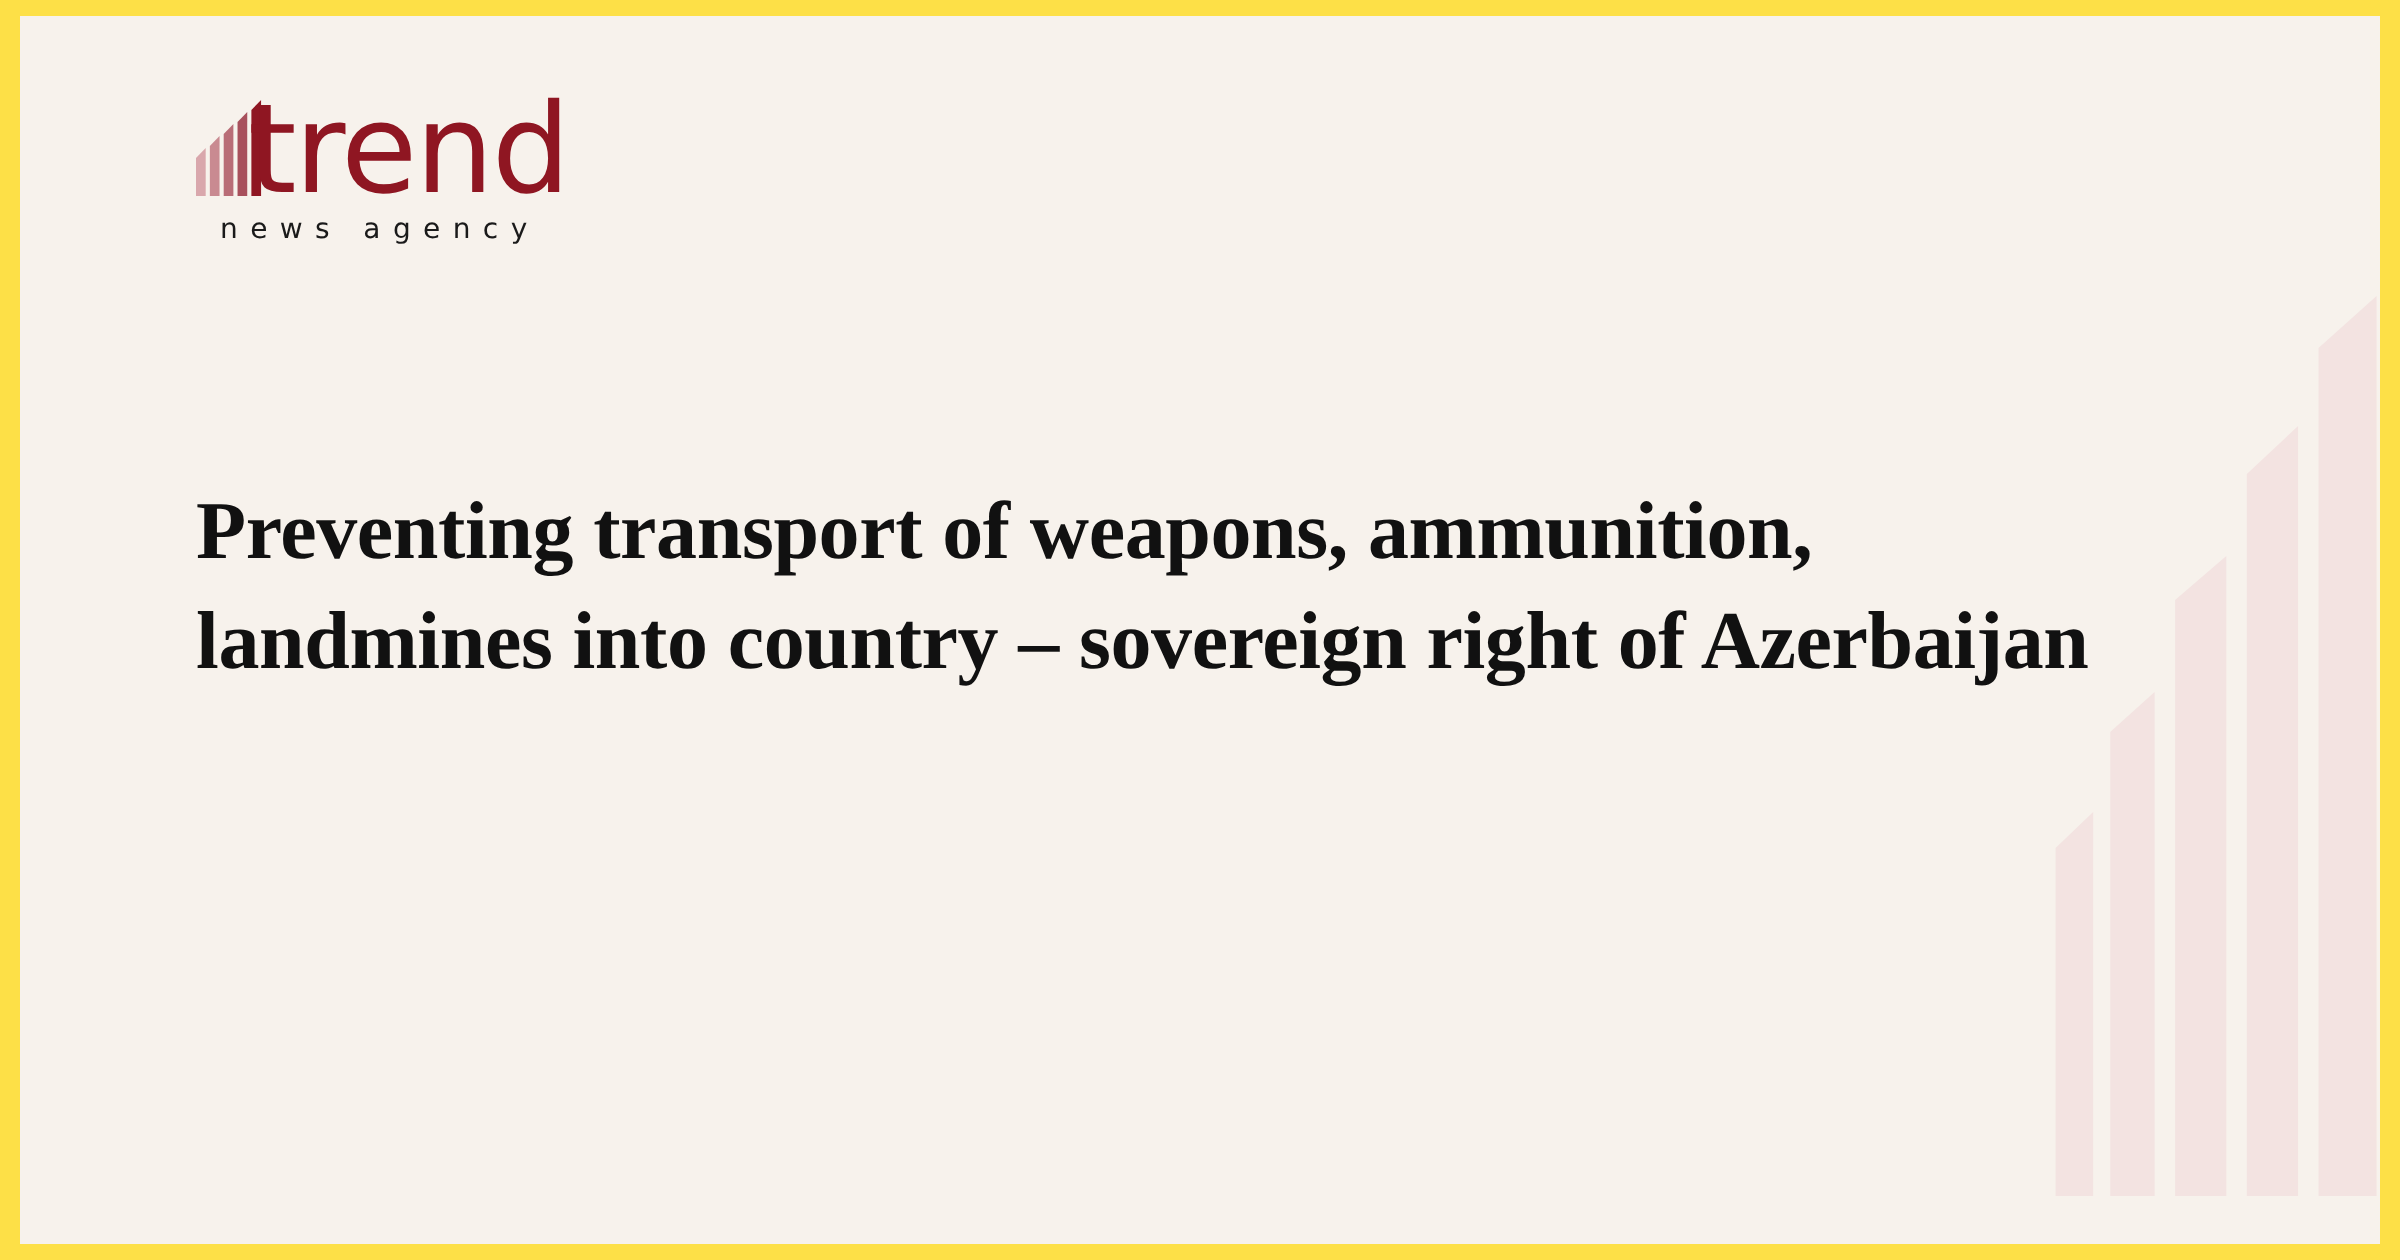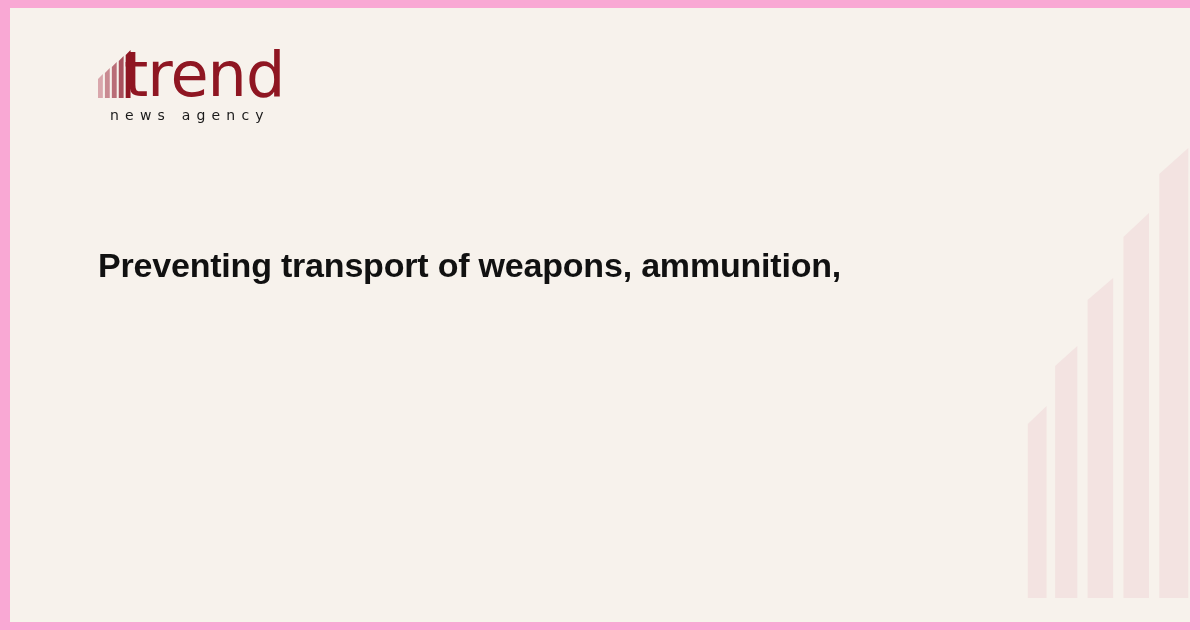--- a/index.html
+++ b/index.html
@@ -81,32 +81,33 @@
   }
 
   
   #headline {
     position: absolute;
     left: 88px;
     top: 230px;
     width: 990px;
   }
   .headline-line {
-    font-size: 34px;
+    font-size: 41px;
     line-height: 55px;
     font-weight: 700;
     color: #111111;
     letter-spacing: -0.2px;
     white-space: nowrap;
+    font-family: Liberation Serif, serif;
   }
 </style>
 </head>
 <body>
 
-<div id="card" style="background: #f9a8d4;">
+<div id="card" style="background: #fde047;">
   <div id="canvas" style="background: rgb(247, 242, 236);">
 
     <svg id="decor" viewBox="0 0 205 614" preserveAspectRatio="none" aria-hidden="true">
         <path d="M 15 416 L 37 398 L 37 590 L 15 590 Z" fill="#F3E3E1"></path>
         <path d="M 47 358 L 73 338 L 73 590 L 47 590 Z" fill="#F3E3E1"></path>
         <path d="M 85 292 L 115 270 L 115 590 L 85 590 Z" fill="#F3E3E1"></path>
         <path d="M 127 229 L 157 205 L 157 590 L 127 590 Z" fill="#F3E3E1"></path>
         <path d="M 169 166 L 203 140 L 203 590 L 169 590 Z" fill="#F3E3E1"></path>
       </svg>
 
@@ -117,16 +118,17 @@
           <path d="M 10 19 L 13.5 14 L 13.5 50 L 10 50 Z" fill="#B96D77"></path>
           <path d="M 15 13 L 18.5 8 L 18.5 50 L 15 50 Z" fill="#A8505C"></path>
           <path d="M 20 7 L 23.5 2 L 23.5 50 L 20 50 Z" fill="#8F1622"></path>
         </svg>
       <div id="logo-wordmark">trend</div>
       <div id="logo-subtitle">news agency</div>
     </div>
 
     <div id="headline">
       <div class="headline-line">Preventing transport of weapons, ammunition,</div>
+      <div class="headline-line">landmines into country – sovereign right of Azerbaijan</div>
     </div>
 
   </div>
 </div>
 
 </body></html>

